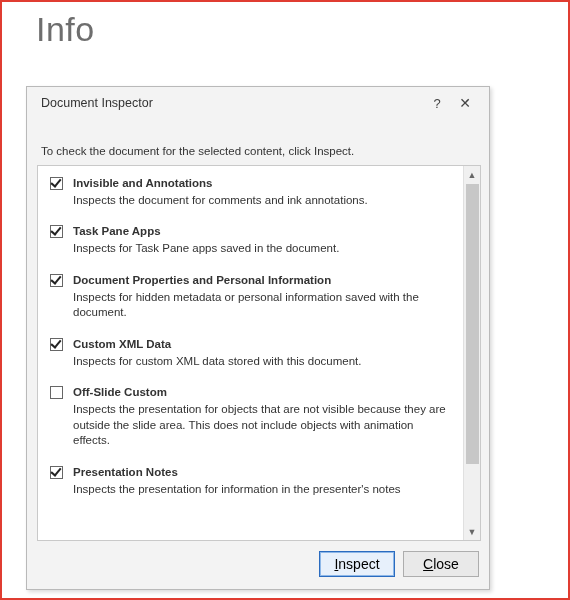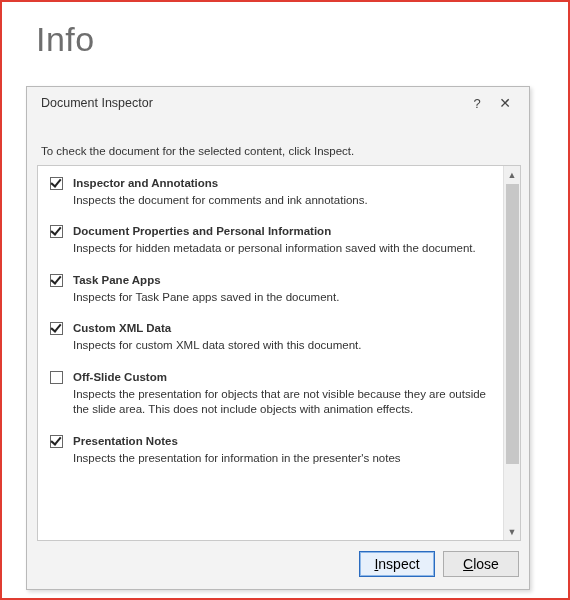--- a/index.html
+++ b/index.html
@@ -7,34 +7,34 @@
     margin: 0;
     padding: 0;
     font-family: "Segoe UI", Tahoma, sans-serif;
     background: #ffffff;
     width: 570px;
     height: 600px;
     overflow: hidden;
     border: 2px solid #e03c31;
   }
   .page {
-    padding: 18px 30px 0 34px;
+    padding: 8px 30px 0 34px;
   }
   .page-title {
     font-size: 34px;
     font-weight: 300;
     color: #6e6e6e;
     margin: 0 0 18px 0;
     letter-spacing: 0.5px;
   }
   .dialog {
     position: absolute;
     left: 26px;
     top: 86px;
-    width: 504px;
+    width: 464px;
     background: #f3f3f3;
     border: 1px solid #b9b9b9;
     box-shadow: 2px 2px 4px rgba(0,0,0,0.15);
   }
   .dlg-header {
     display: flex;
     align-items: center;
     padding: 8px 10px 8px 14px;
   }
   .dlg-title {
@@ -182,36 +182,36 @@
     <div class="dlg-close">✕</div>
   </div>
   <div class="dlg-instruction">To check the document for the selected content, click Inspect.</div>
 
   <div class="scroll-wrap">
     <div class="list" id="list">
 
     <div class="item">
           <div class="chk checked"></div>
           <div class="txt">
-            <div class="item-title">Inspector and Annotations</div>
+            <div class="item-title">Invisible and Annotations</div>
             <div class="item-desc">Inspects the document for comments and ink annotations.</div>
+          </div>
+        </div>
+        <div class="item">
+          <div class="chk checked"></div>
+          <div class="txt">
+            <div class="item-title">Task Pane Apps</div>
+            <div class="item-desc">Inspects for Task Pane apps saved in the document.</div>
           </div>
         </div>
         <div class="item">
           <div class="chk checked"></div>
           <div class="txt">
             <div class="item-title">Document Properties and Personal Information</div>
             <div class="item-desc">Inspects for hidden metadata or personal information saved with the document.</div>
-          </div>
-        </div>
-        <div class="item">
-          <div class="chk checked"></div>
-          <div class="txt">
-            <div class="item-title">Task Pane Apps</div>
-            <div class="item-desc">Inspects for Task Pane apps saved in the document.</div>
           </div>
         </div>
         <div class="item">
           <div class="chk checked"></div>
           <div class="txt">
             <div class="item-title">Custom XML Data</div>
             <div class="item-desc">Inspects for custom XML data stored with this document.</div>
           </div>
         </div>
         <div class="item">

